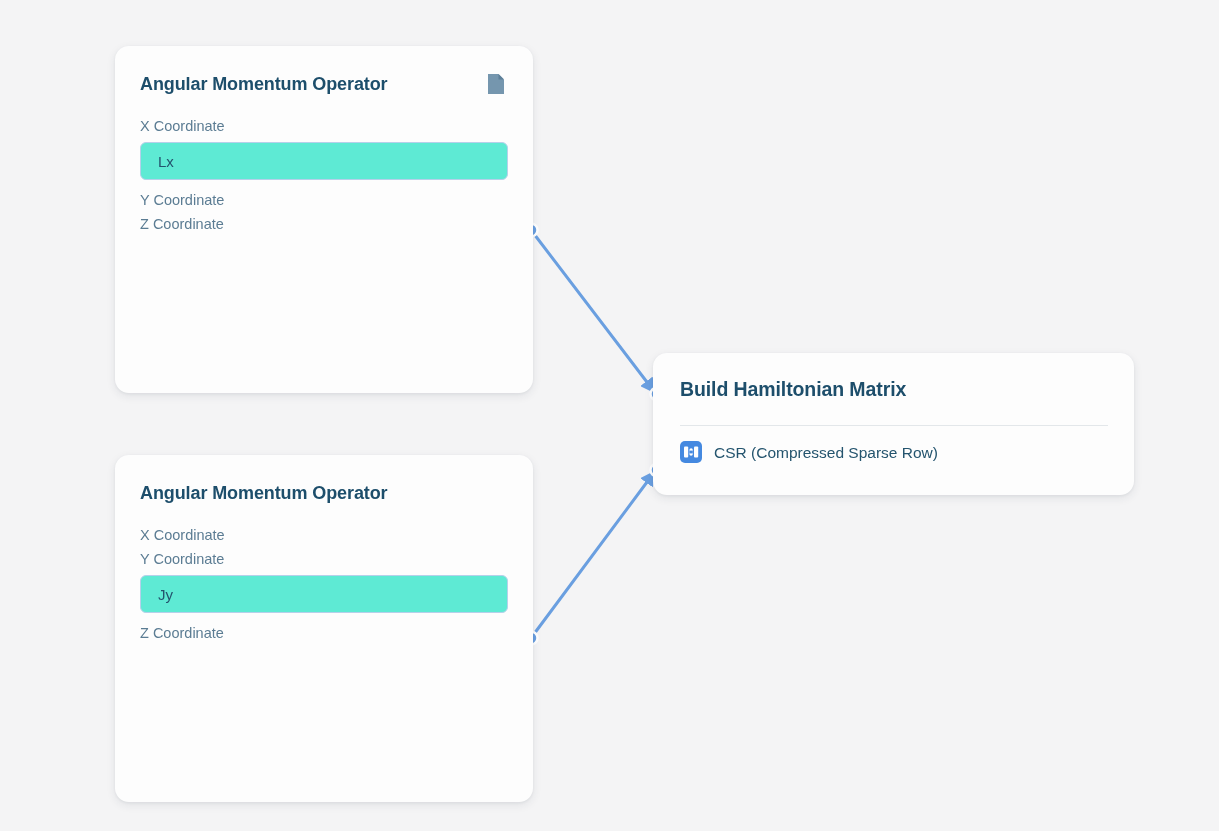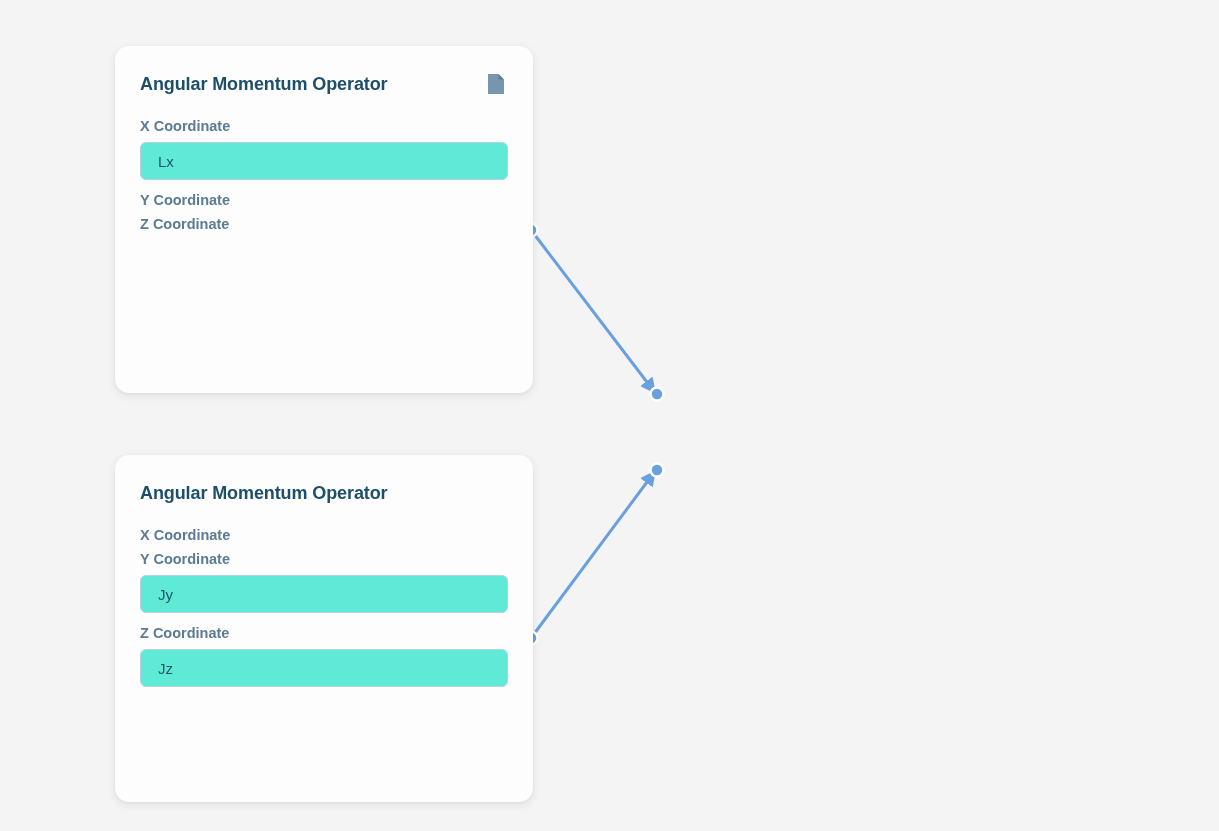--- a/index.html
+++ b/index.html
@@ -70,21 +70,20 @@
   }
 
   .fields {
     margin-top: 22px;
   }
   .field-label {
     font-size: 14.5px;
     color: #5b7c93;
     margin-bottom: 7px;
     line-height: 17px;
-    font-weight: bold;
   }
   .field-input {
     height: 38px;
     background: #5eead4;
     border: 1px solid #b6d0ea;
     border-radius: 6px;
     box-sizing: border-box;
     display: flex;
     align-items: center;
     padding: 0 17px;
@@ -181,18 +180,32 @@
       <div class="node-title">Angular Momentum Operator</div>
     </div>
 
     <div class="fields">
       <div class="field-label">X Coordinate</div>
 
       <div class="field-label">Y Coordinate</div>
       <div class="field-input">Jy</div>
 
       <div class="field-label">Z Coordinate</div>
-      <div class="field-input">Jz</div>
     </div>
   </div>
 
+  <div class="node node-matrix">
+    <div class="matrix-title">Build Hamiltonian Matrix</div>
+    <div class="matrix-divider"></div>
+    <div class="matrix-row">
+      <span class="csr-icon">
+        <svg viewBox="0 0 22 22" width="22" height="22">
+          <rect x="4" y="5.5" width="4.2" height="11" rx="1" fill="#ffffff"></rect>
+          <rect x="9.4" y="7.2" width="3.4" height="7.6" rx="1.7" fill="#ffffff"></rect>
+          <rect x="14" y="5.5" width="4.2" height="11" rx="1" fill="#ffffff"></rect>
+          <rect x="9.4" y="9.6" width="3.4" height="2.8" fill="#4589e0"></rect>
+        </svg>
+      </span>
+      <span class="matrix-row-label">CSR (Compressed Sparse Row)</span>
+    </div>
+  </div>
 
 </div>
 
 </body></html>

